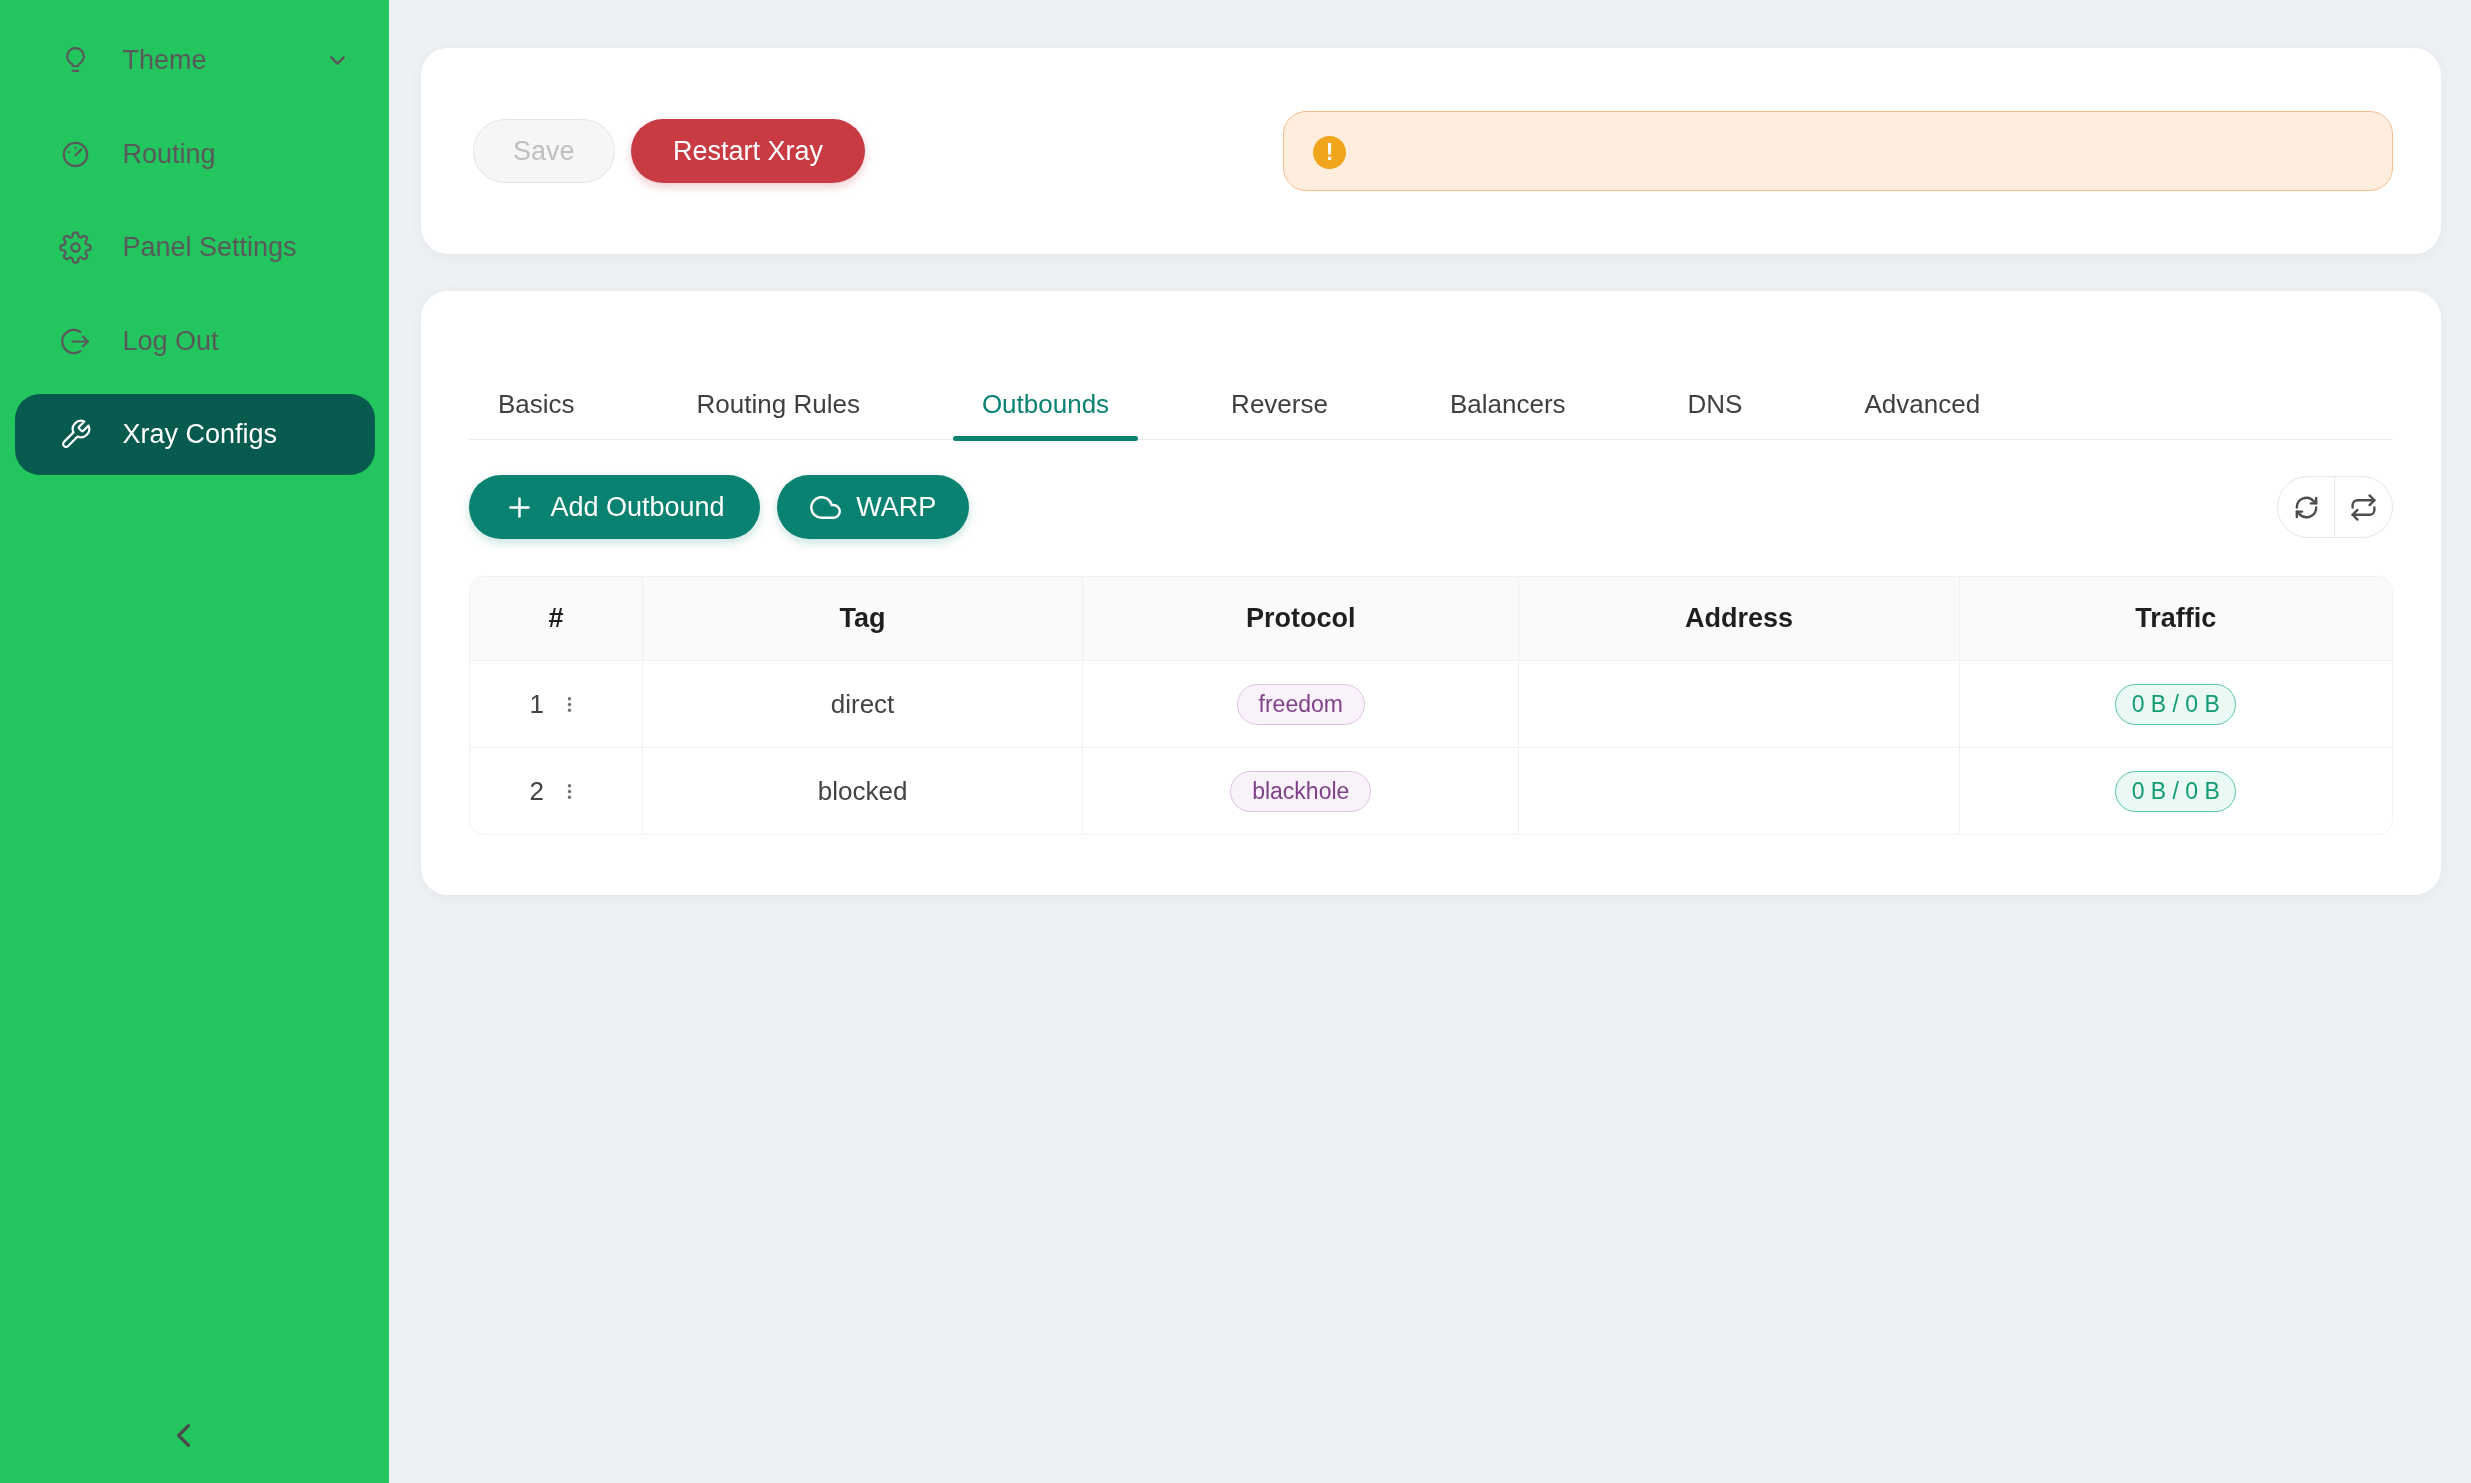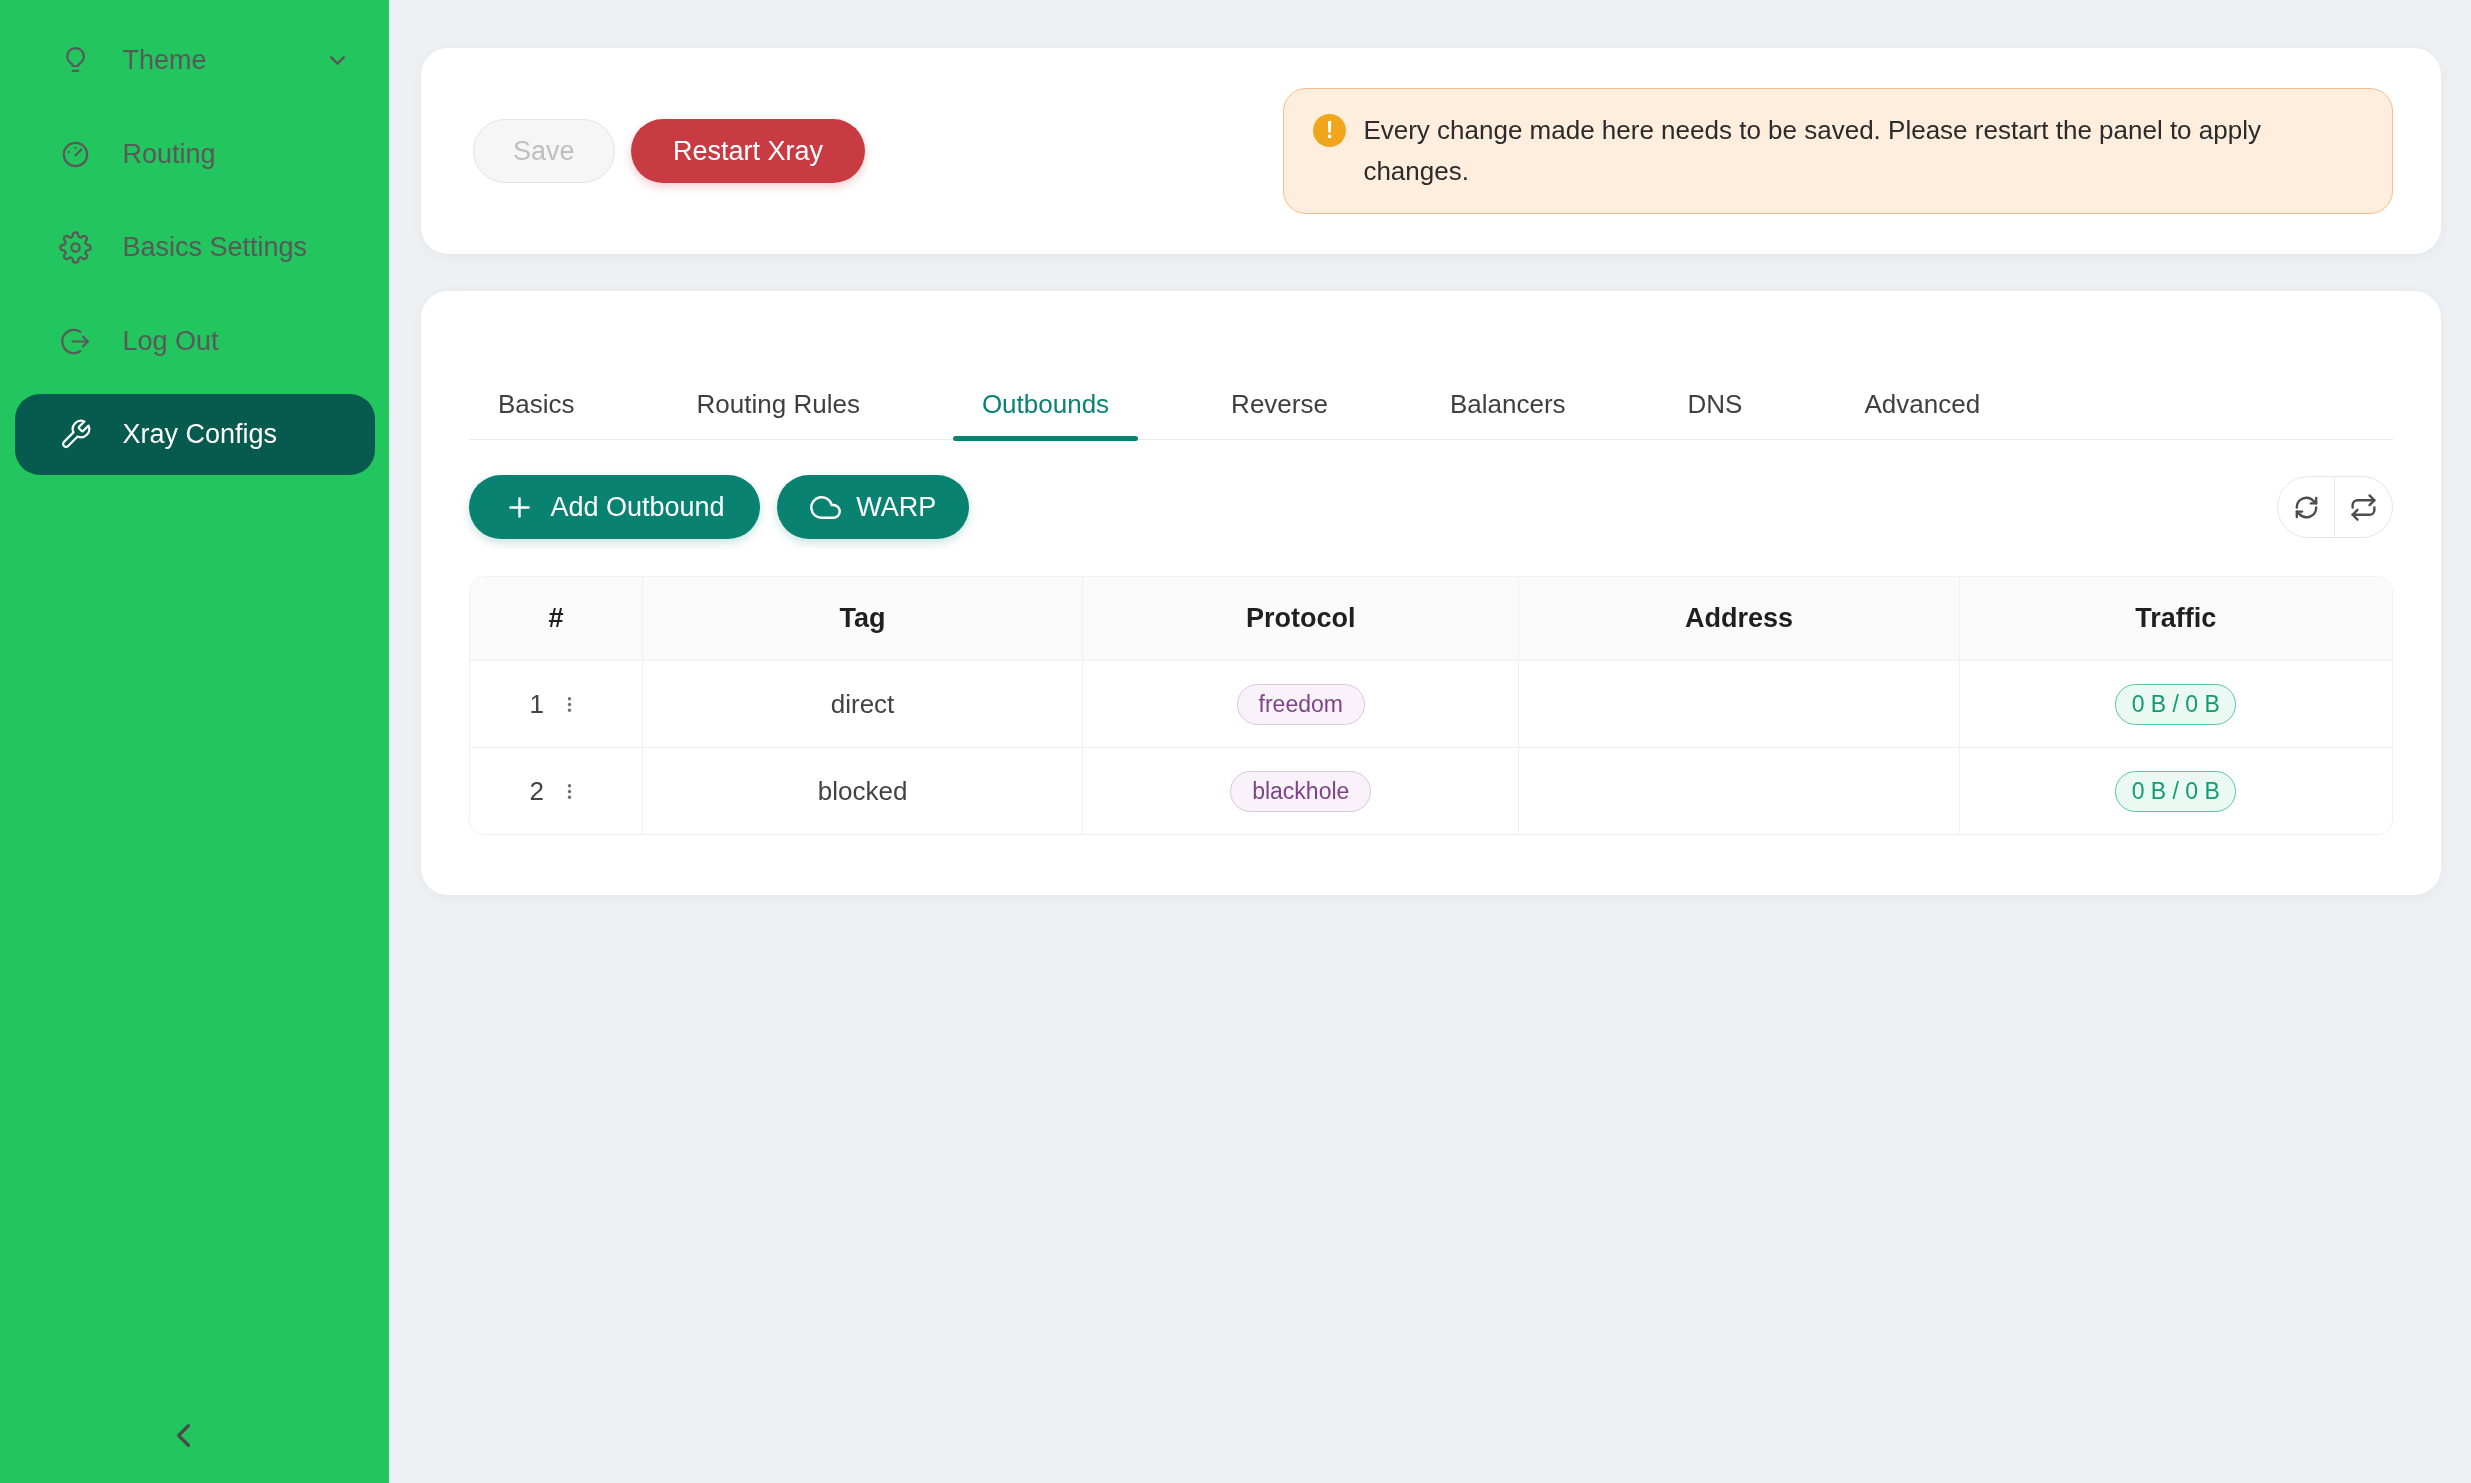--- a/index.html
+++ b/index.html
@@ -179,21 +179,21 @@
         </span>
         <span class="nav-label">Routing</span>
       </div>
       <div class="nav-item">
         <span class="nav-icon">
           <svg viewBox="0 0 24 24">
               <circle cx="12" cy="12" r="3"></circle>
               <path d="M19.4 15a1.65 1.65 0 0 0 .33 1.82l.06.06a2 2 0 0 1-2.83 2.83l-.06-.06a1.65 1.65 0 0 0-1.82-.33 1.65 1.65 0 0 0-1 1.51V21a2 2 0 0 1-4 0v-.09A1.65 1.65 0 0 0 9 19.4a1.65 1.65 0 0 0-1.82.33l-.06.06a2 2 0 0 1-2.83-2.83l.06-.06a1.65 1.65 0 0 0 .33-1.82 1.65 1.65 0 0 0-1.51-1H3a2 2 0 0 1 0-4h.09A1.65 1.65 0 0 0 4.6 9a1.65 1.65 0 0 0-.33-1.82l-.06-.06a2 2 0 0 1 2.83-2.83l.06.06a1.65 1.65 0 0 0 1.82.33H9a1.65 1.65 0 0 0 1-1.51V3a2 2 0 0 1 4 0v.09a1.65 1.65 0 0 0 1 1.51 1.65 1.65 0 0 0 1.82-.33l.06-.06a2 2 0 0 1 2.83 2.83l-.06.06a1.65 1.65 0 0 0-.33 1.82V9a1.65 1.65 0 0 0 1.51 1H21a2 2 0 0 1 0 4h-.09a1.65 1.65 0 0 0-1.51 1z"></path>
             </svg>
         </span>
-        <span class="nav-label">Basics Settings</span>
+        <span class="nav-label">Panel Settings</span>
       </div>
       <div class="nav-item">
         <span class="nav-icon">
           <svg viewBox="0 0 24 24">
               <path d="M15.5 4.9A8.5 8.5 0 1 0 15.5 19.1"></path>
               <polyline points="17.5 8.5 21 12 17.5 15.5"></polyline>
               <line x1="10" y1="12" x2="21" y2="12"></line>
             </svg>
         </span>
         <span class="nav-label">Log Out</span>
@@ -216,21 +216,20 @@
     </button>
   </aside>
 
   <main class="main">
 
     <section class="card card-top">
       <button class="btn btn-save">Save</button>
       <button class="btn btn-restart">Restart Xray</button>
       <div class="alert">
         <span class="alert-icon">!</span>
-        <span class="alert-text">Every change made here needs to be saved. Please restart the panel to apply changes.</span>
       </div>
     </section>
 
     <section class="card card-main">
 
       <div class="tabs">
         <div class="tab">Basics</div>
         <div class="tab">Routing Rules</div>
         <div class="tab active">Outbounds</div>
         <div class="tab">Reverse</div>

